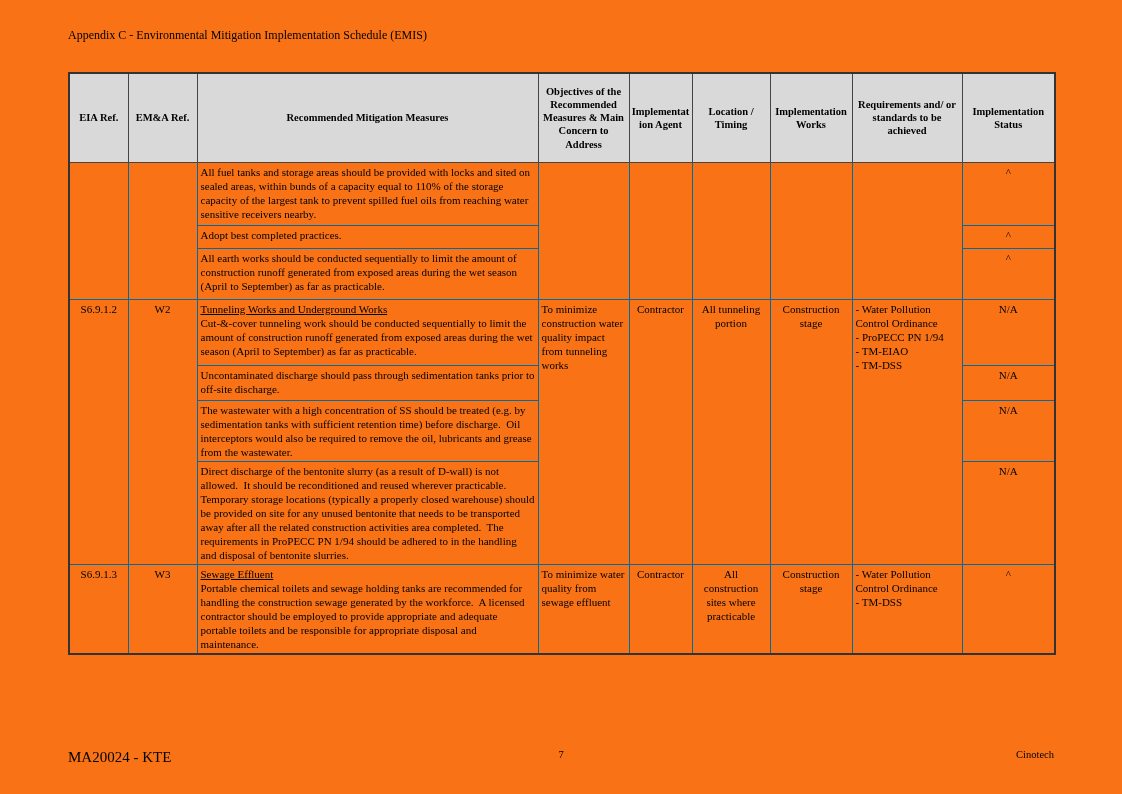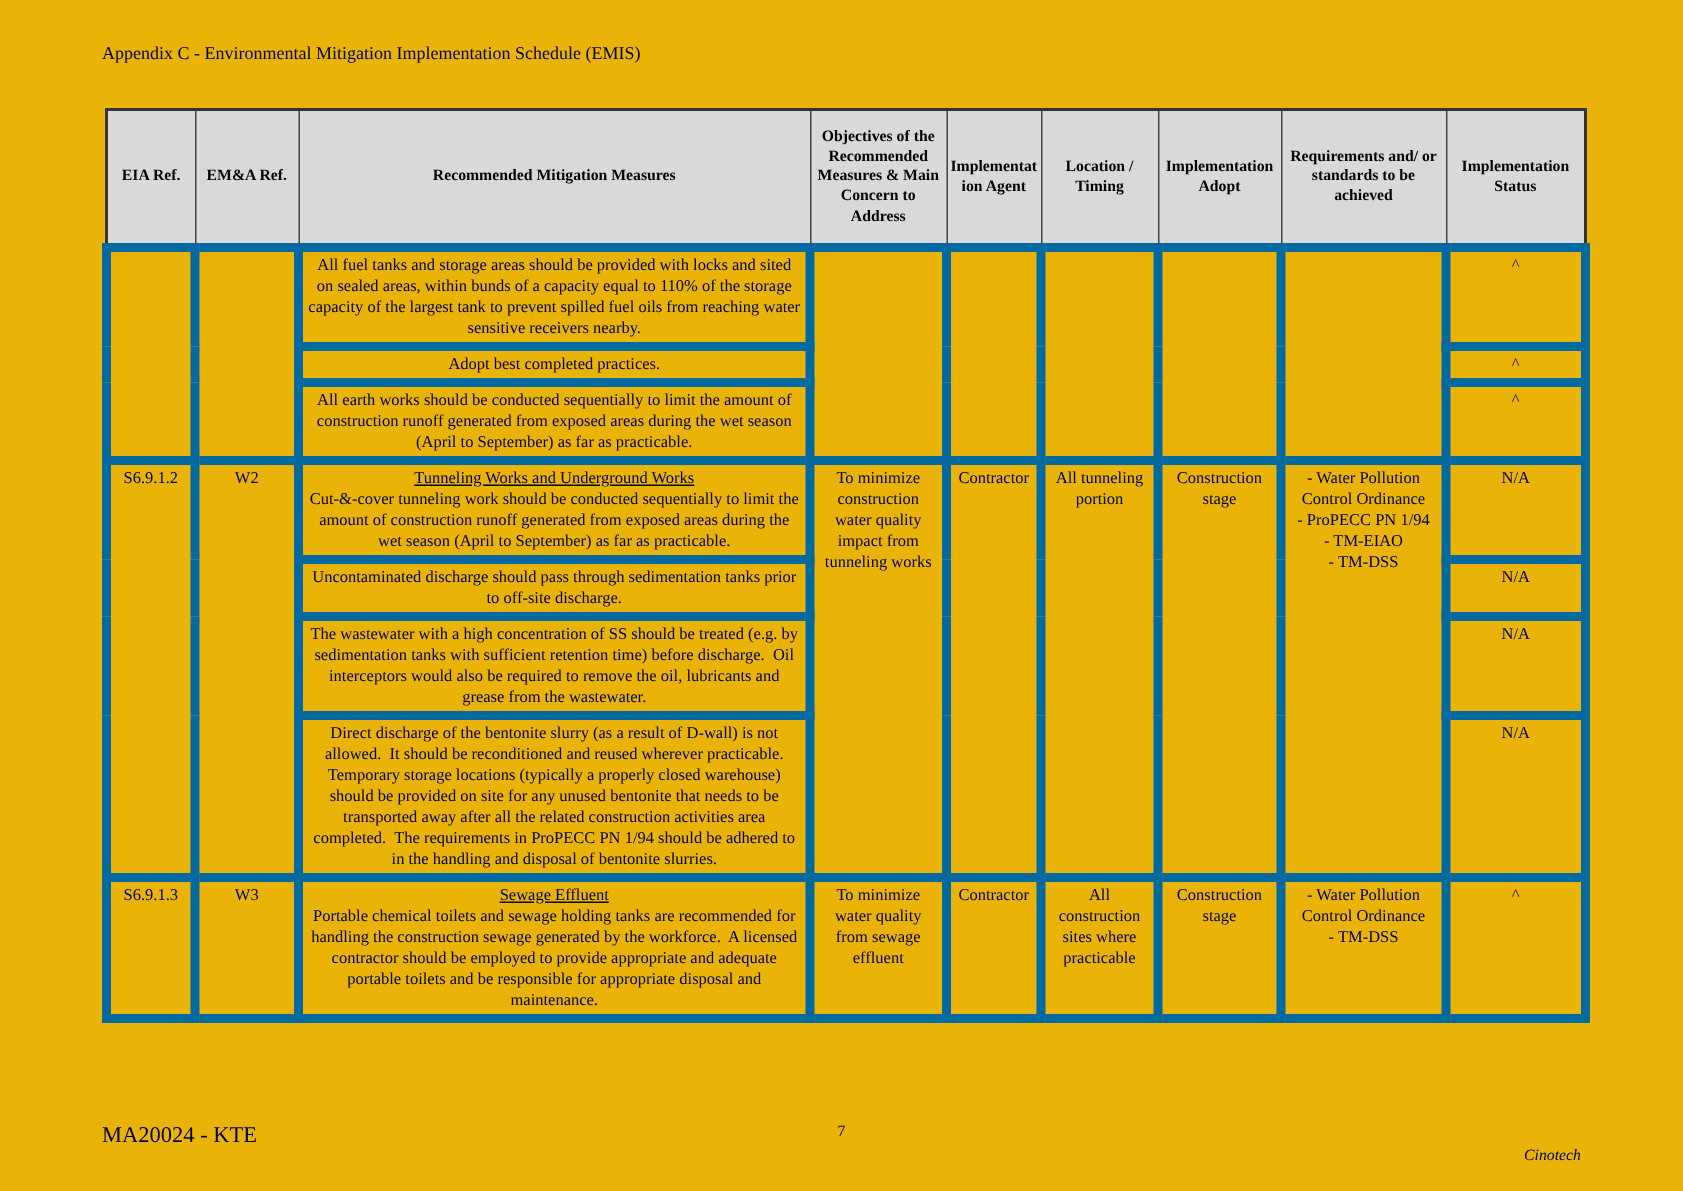--- a/index.html
+++ b/index.html
@@ -1,20 +1,20 @@
 <!DOCTYPE html>
 <html><head>
 <meta charset="utf-8">
 <style>
   html, body { margin: 0; padding: 0; background: #ffffff; }
   .page {
     position: relative;
     width: 1122px;
     height: 794px;
-    background: #eab308;
+    background: #f97316;
     font-family: "Liberation Serif", serif;
     color: #000000;
     overflow: hidden;
   }
   .doc-title {
     position: absolute;
     left: 68px;
     top: 28px;
     font-size: 12px;
   }
@@ -35,28 +35,27 @@
     text-align: center;
     vertical-align: middle;
     padding: 11px 2px;
     line-height: 1.25;
     white-space: pre-line;
     word-break: break-word;
     overflow-wrap: break-word;
   }
   thead tr { height: 66px; }
   table.emis-table td {
-    border: 6px solid #0369a1;
+    border: 1px solid #0369a1;
     font-size: 11px;
     line-height: 14px;
     vertical-align: top;
     padding: 2px 3px;
     word-break: normal;
     overflow-wrap: break-word;
-    text-align: center;
   }
   td.center { text-align: center; }
   td.prewrap { white-space: pre-wrap; }
   .measure-heading { display: block; text-decoration: underline; }
   .measure-text { white-space: pre-wrap; }
   .footer-left {
     position: absolute;
     left: 68px;
     top: 749px;
     font-size: 15px;
@@ -65,23 +64,22 @@
     position: absolute;
     left: 0;
     width: 1122px;
     top: 749px;
     text-align: center;
     font-size: 10.5px;
   }
   .footer-right {
     position: absolute;
     right: 68px;
-    top: 765px;
+    top: 749px;
     font-size: 10.5px;
-    font-style: italic;
   }
 </style>
 </head>
 <body>
 
 <div class="page">
 
   <div class="doc-title">Appendix C - Environmental Mitigation Implementation Schedule (EMIS)</div>
 
   <table class="emis-table">
@@ -97,21 +95,21 @@
       <col style="width:93px">
     </colgroup>
     <thead>
       <tr id="header-row">
           <th>EIA Ref.</th>
           <th>EM&amp;A Ref.</th>
           <th>Recommended Mitigation Measures</th>
           <th>Objectives of the Recommended Measures &amp; Main Concern to Address</th>
           <th>Implementation Agent</th>
           <th>Location / Timing</th>
-          <th>Implementation Adopt</th>
+          <th>Implementation Works</th>
           <th>Requirements and/ or standards to be achieved</th>
           <th>Implementation Status</th>
         </tr>
     </thead>
     <tbody id="table-body">
         <tr style="height: 63px;">
           <td rowspan="3" class="center"></td>
           <td rowspan="3" class="center"></td>
           <td><span class="measure-heading"></span><span class="measure-text">All fuel tanks and storage areas should be provided with locks and sited on sealed areas, within bunds of a capacity equal to 110% of the storage capacity of the largest tank to prevent spilled fuel oils from reaching water sensitive receivers nearby.</span></td>
           <td rowspan="3" class="prewrap"></td>

